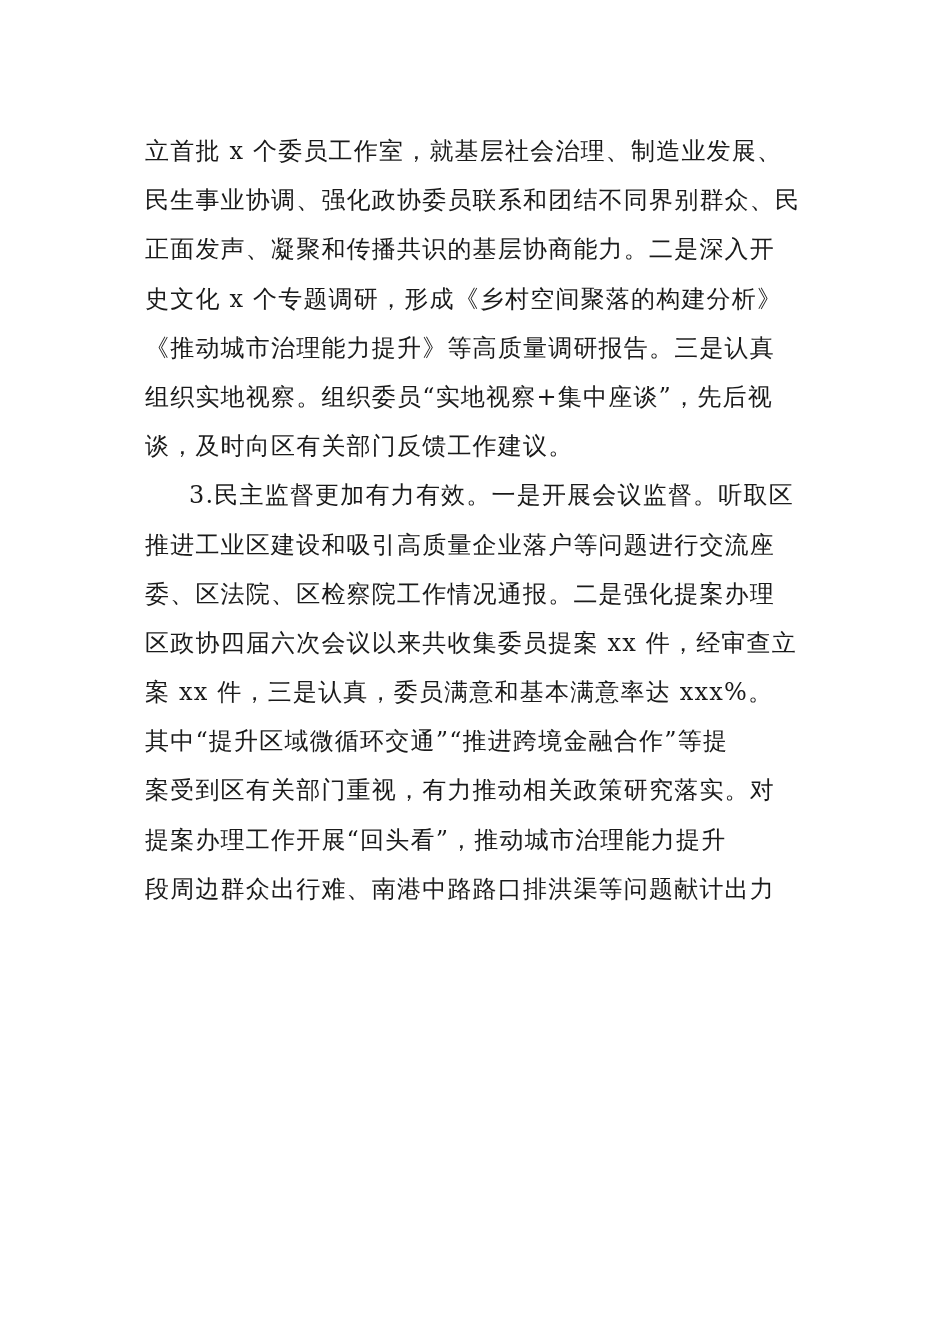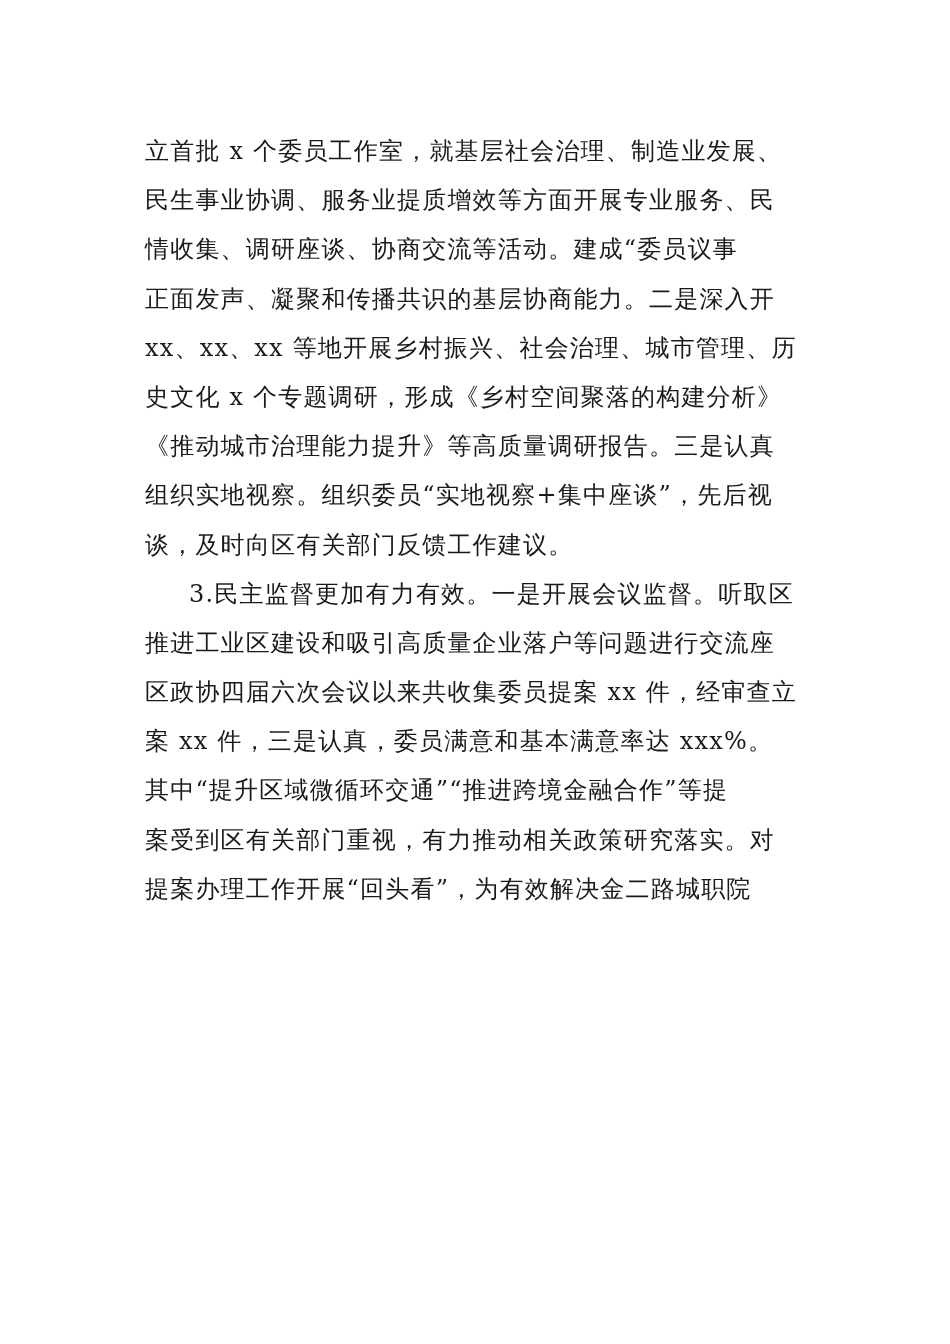--- a/index.html
+++ b/index.html
@@ -40,29 +40,29 @@
     .line.indent {
       padding-left: 44px;
     }
   </style>
 </head>
 <body>
 
 <div class="page">
   <div class="body-text">
     <span class="line">立首批 x 个委员工作室，就基层社会治理、制造业发展、</span>
-    <span class="line">民生事业协调、服务业提质增效等方面开展专业服务、民</span>
-    <span class="line">情收集、调研座谈、协商交流等活动。建成“委员议事</span>
+    <span class="line">民生事业协调、强化政协委员联系和团结不同界别群众、民</span>
     <span class="line">正面发声、凝聚和传播共识的基层协商能力。二是深入开</span>
-    <span class="line">xx、xx、xx 等地开展乡村振兴、社会治理、城市管理、历</span>
     <span class="line">史文化 x 个专题调研，形成《乡村空间聚落的构建分析》</span>
     <span class="line">《推动城市治理能力提升》等高质量调研报告。三是认真</span>
     <span class="line">组织实地视察。组织委员“实地视察+集中座谈”，先后视</span>
     <span class="line">谈，及时向区有关部门反馈工作建议。</span>
     <span class="line indent">3.民主监督更加有力有效。一是开展会议监督。听取区</span>
     <span class="line">推进工业区建设和吸引高质量企业落户等问题进行交流座</span>
+    <span class="line">委、区法院、区检察院工作情况通报。二是强化提案办理</span>
     <span class="line">区政协四届六次会议以来共收集委员提案 xx 件，经审查立</span>
     <span class="line">案 xx 件，三是认真，委员满意和基本满意率达 xxx%。</span>
     <span class="line">其中“提升区域微循环交通”“推进跨境金融合作”等提</span>
     <span class="line">案受到区有关部门重视，有力推动相关政策研究落实。对</span>
-    <span class="line">提案办理工作开展“回头看”，为有效解决金二路城职院</span>
+    <span class="line">提案办理工作开展“回头看”，推动城市治理能力提升</span>
+    <span class="line">段周边群众出行难、南港中路路口排洪渠等问题献计出力</span>
   </div>
 </div>
 
 </body></html>

